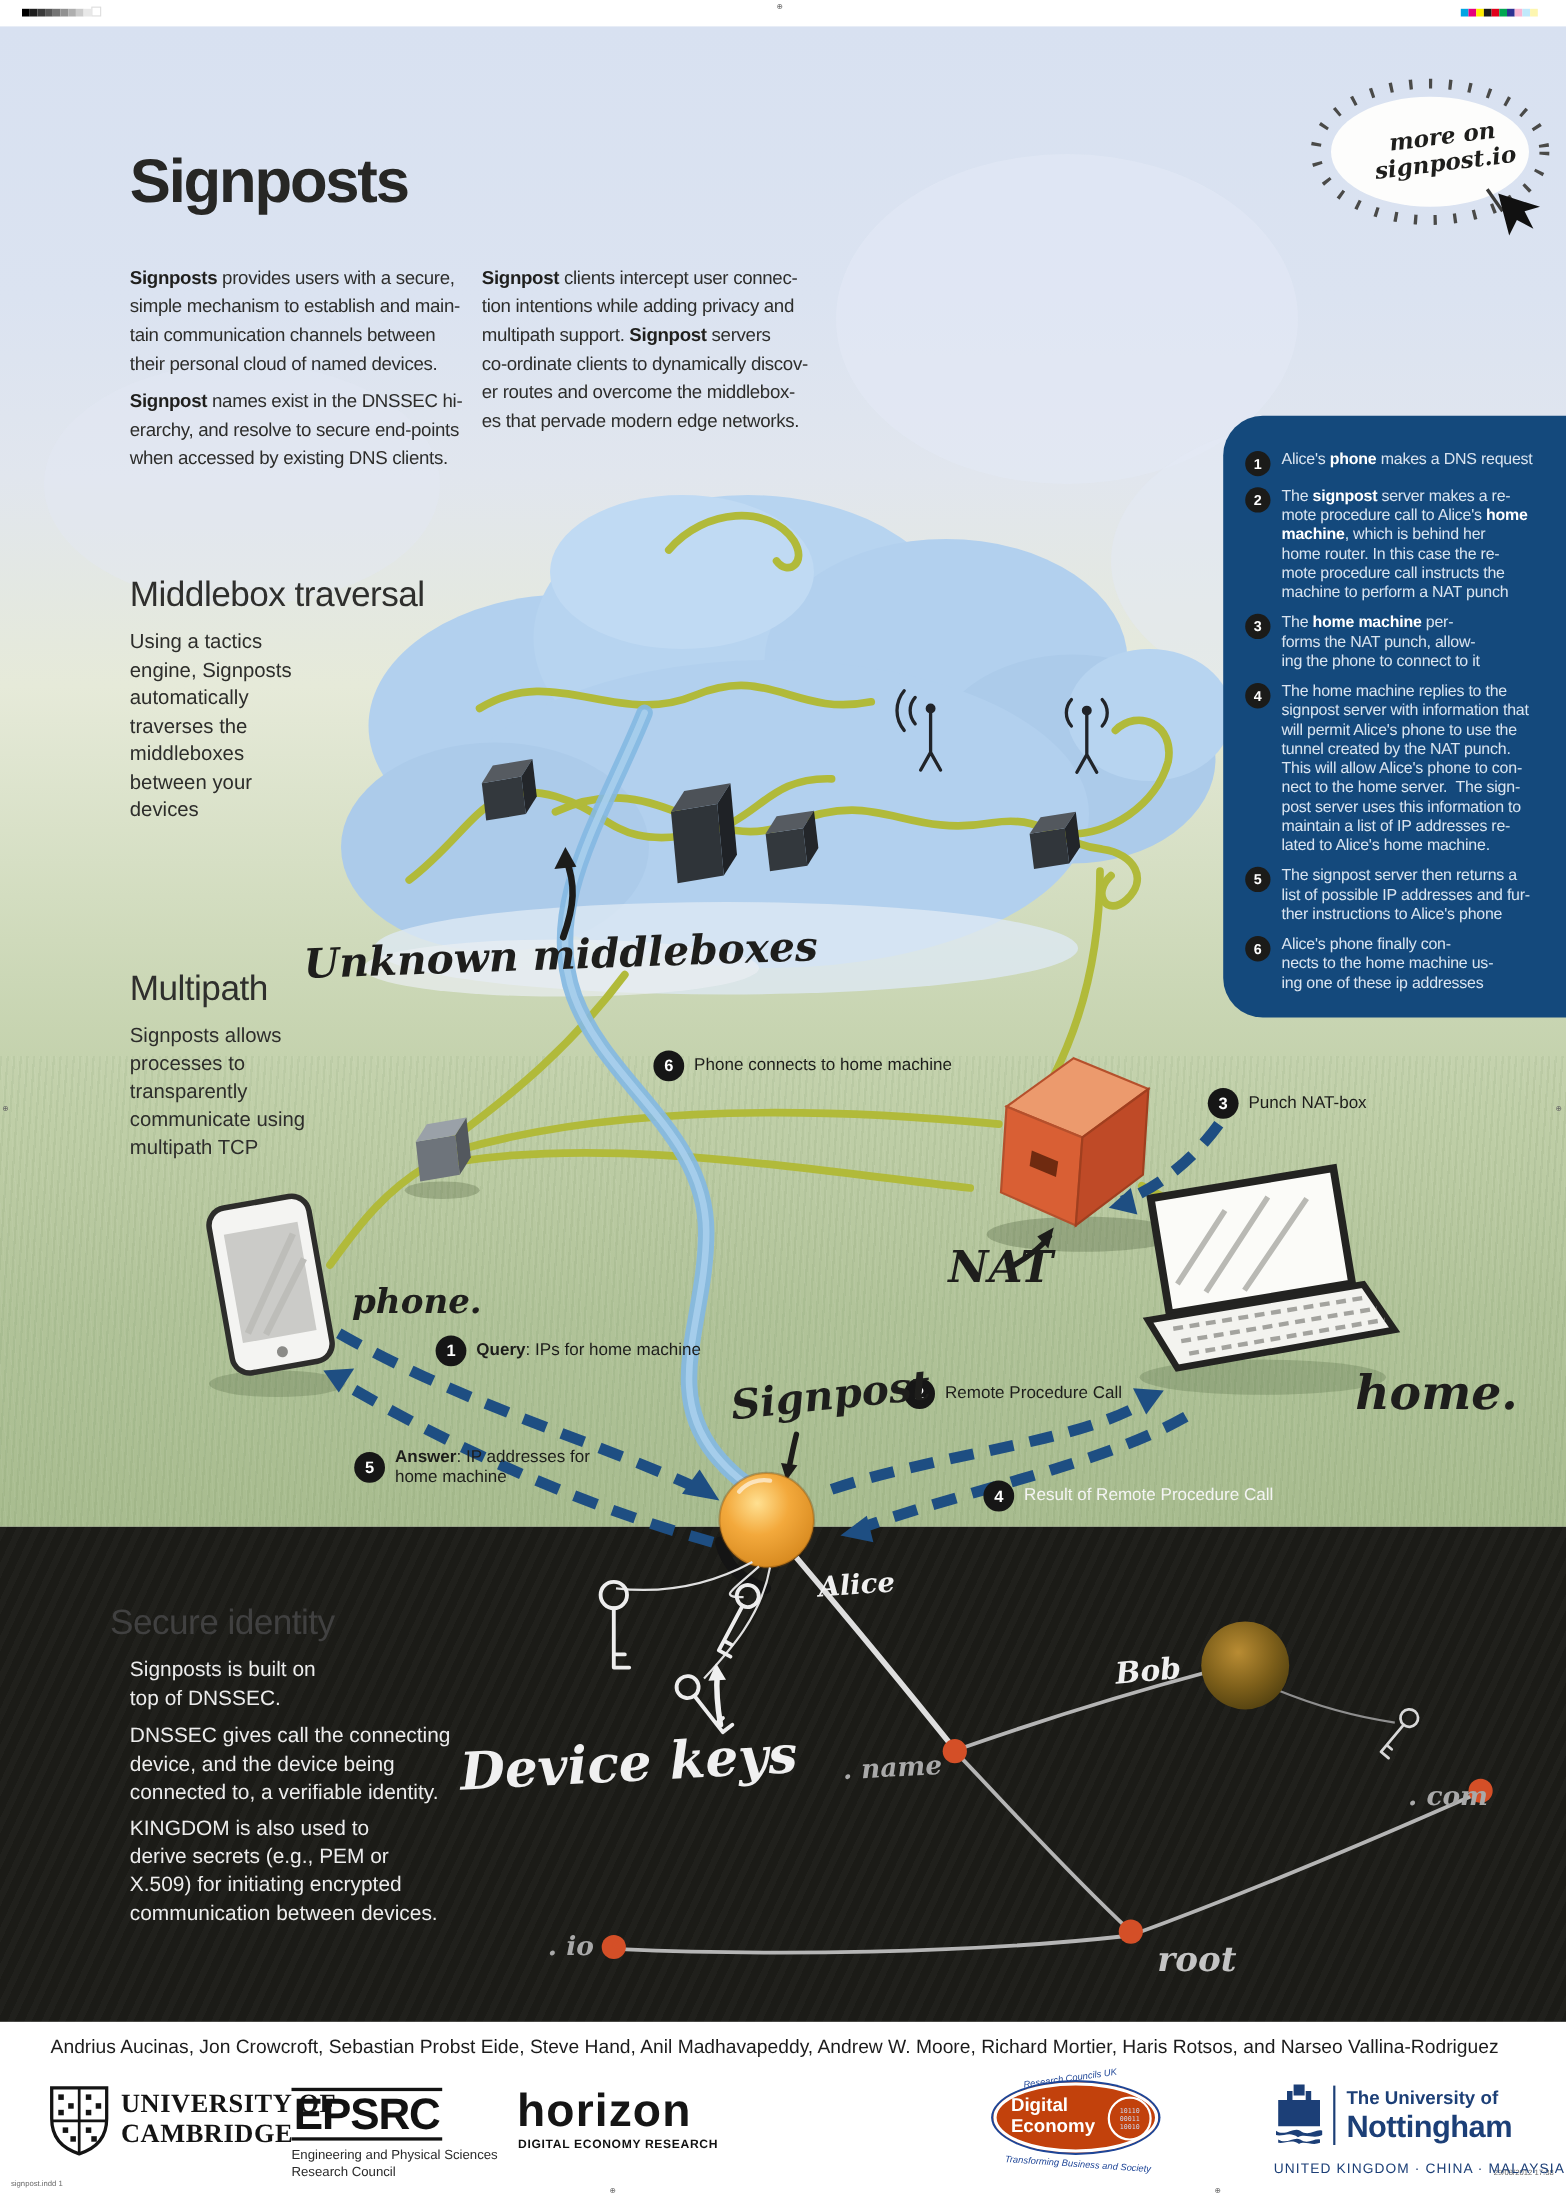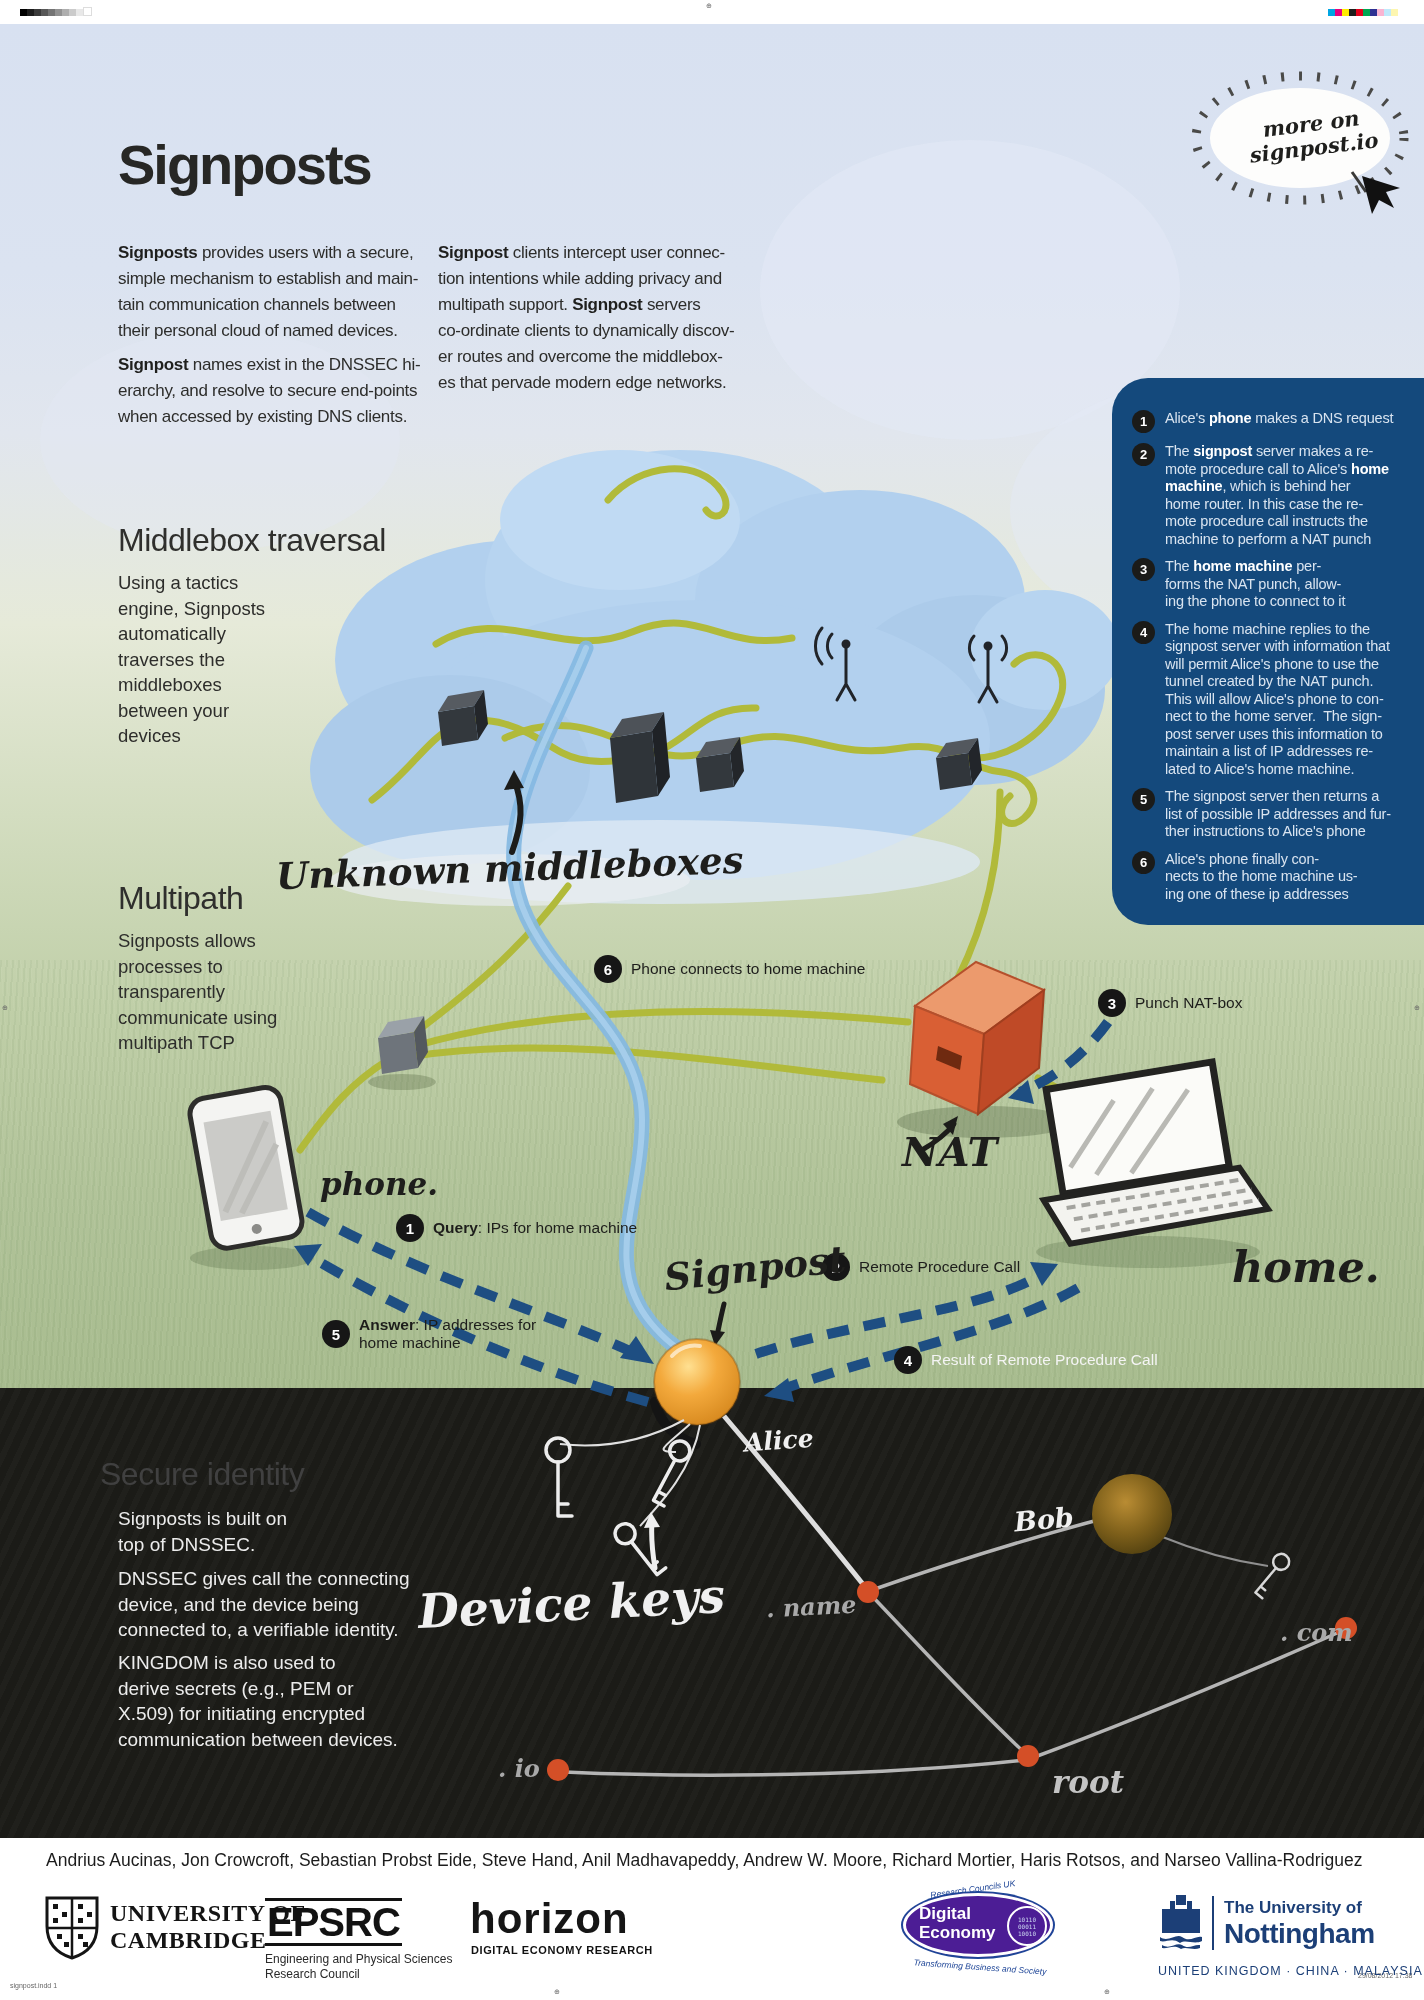--- a/index.html
+++ b/index.html
@@ -43,21 +43,21 @@
   .pm-sq{width:7px;height:7px;display:inline-block;}
   .tinytext{font-size:7px;color:#666;}
   
   #authors{font-size:17.5px;color:#1c1c1c;}
   .serif{font-family:"Liberation Serif",serif;}
   #epsrc-word{display:inline-block;border-top:3px solid #121212;border-bottom:3px solid #121212;
     font-size:40px;font-weight:700;letter-spacing:-1px;color:#121212;line-height:1.05;padding:0 2px;}
   .logo-sub{font-size:12px;color:#2a2a2a;line-height:15px;white-space:pre;}
   #horizon-word{font-size:42px;font-weight:700;color:#151515;letter-spacing:1px;line-height:1;}
   #horizon-sub{font-size:11px;font-weight:700;letter-spacing:.6px;color:#111;}
-  #de-oval{left:903px;top:1893px;width:150px;height:64px;background:#4c1d95;border-radius:50%;
+  #de-oval{left:903px;top:1893px;width:150px;height:64px;background:#c2410c;border-radius:50%;
     box-shadow:inset 0 0 0 3px #fff,0 0 0 2px #1e4597;color:#fff;}
   #de-text{position:absolute;left:16px;top:11px;font-size:17px;font-weight:700;line-height:19px;white-space:pre;}
   #de-circle{position:absolute;right:6px;top:13px;width:36px;height:36px;border-radius:50%;
     border:2px solid #fff;font-family:"DejaVu Sans Mono",monospace;font-size:6px;line-height:7px;
     color:#cdd9f2;display:flex;align-items:center;justify-content:center;text-align:center;}
   .de-tiny{font-size:8.5px;color:#1e4597;font-style:italic;white-space:pre;}
   .nott-navy{color:#1c3f77;}
   #nott-sub{font-size:12.5px;letter-spacing:1px;}
 </style>
 </head>
@@ -381,21 +381,21 @@
     <div class="co-text"><b>Answer</b><span>: IP addresses for
 home machine</span></div>
   </div>
   <div class="abs callout co-light" style="left:894px;top:1346px;">
     <div class="co-num">4</div>
     <div class="co-text"><span>Result of Remote Procedure Call</span></div>
   </div>
 
   <div class="abs hand" style="left:276px;top:846px;font-size:37px;transform:rotate(-2deg);">Unknown middleboxes</div>
   <div class="abs hand" style="left:320px;top:1166px;font-size:31px;">phone.</div>
-  <div class="abs hand" style="left:862px;top:1128px;font-size:40px;margin-left:40px;">NAT</div>
+  <div class="abs hand" style="left:862px;top:1128px;font-size:40px;">NAT</div>
   <div class="abs hand" style="left:1232px;top:1242px;font-size:43px;">home.</div>
   <div class="abs hand" style="left:664px;top:1246px;font-size:37px;transform:rotate(-6deg);">Signpost</div>
   <div class="abs hand hand-light" style="left:744px;top:1426px;font-size:25px;transform:rotate(-4deg);">Alice</div>
   <div class="abs hand hand-light" style="left:418px;top:1576px;font-size:47px;transform:rotate(-3deg);">Device keys</div>
   <div class="abs hand hand-light" style="left:1014px;top:1504px;font-size:27px;transform:rotate(-5deg);">Bob</div>
   <div class="abs hand hand-dim" style="left:766px;top:1592px;font-size:24px;transform:rotate(-3deg);">. name</div>
   <div class="abs hand hand-dim" style="left:1280px;top:1618px;font-size:24px;">. com</div>
   <div class="abs hand hand-dim" style="left:498px;top:1754px;font-size:24px;">. io</div>
   <div class="abs hand" style="left:1052px;top:1764px;font-size:31px;color:#c4c4c4;">root</div>
 

